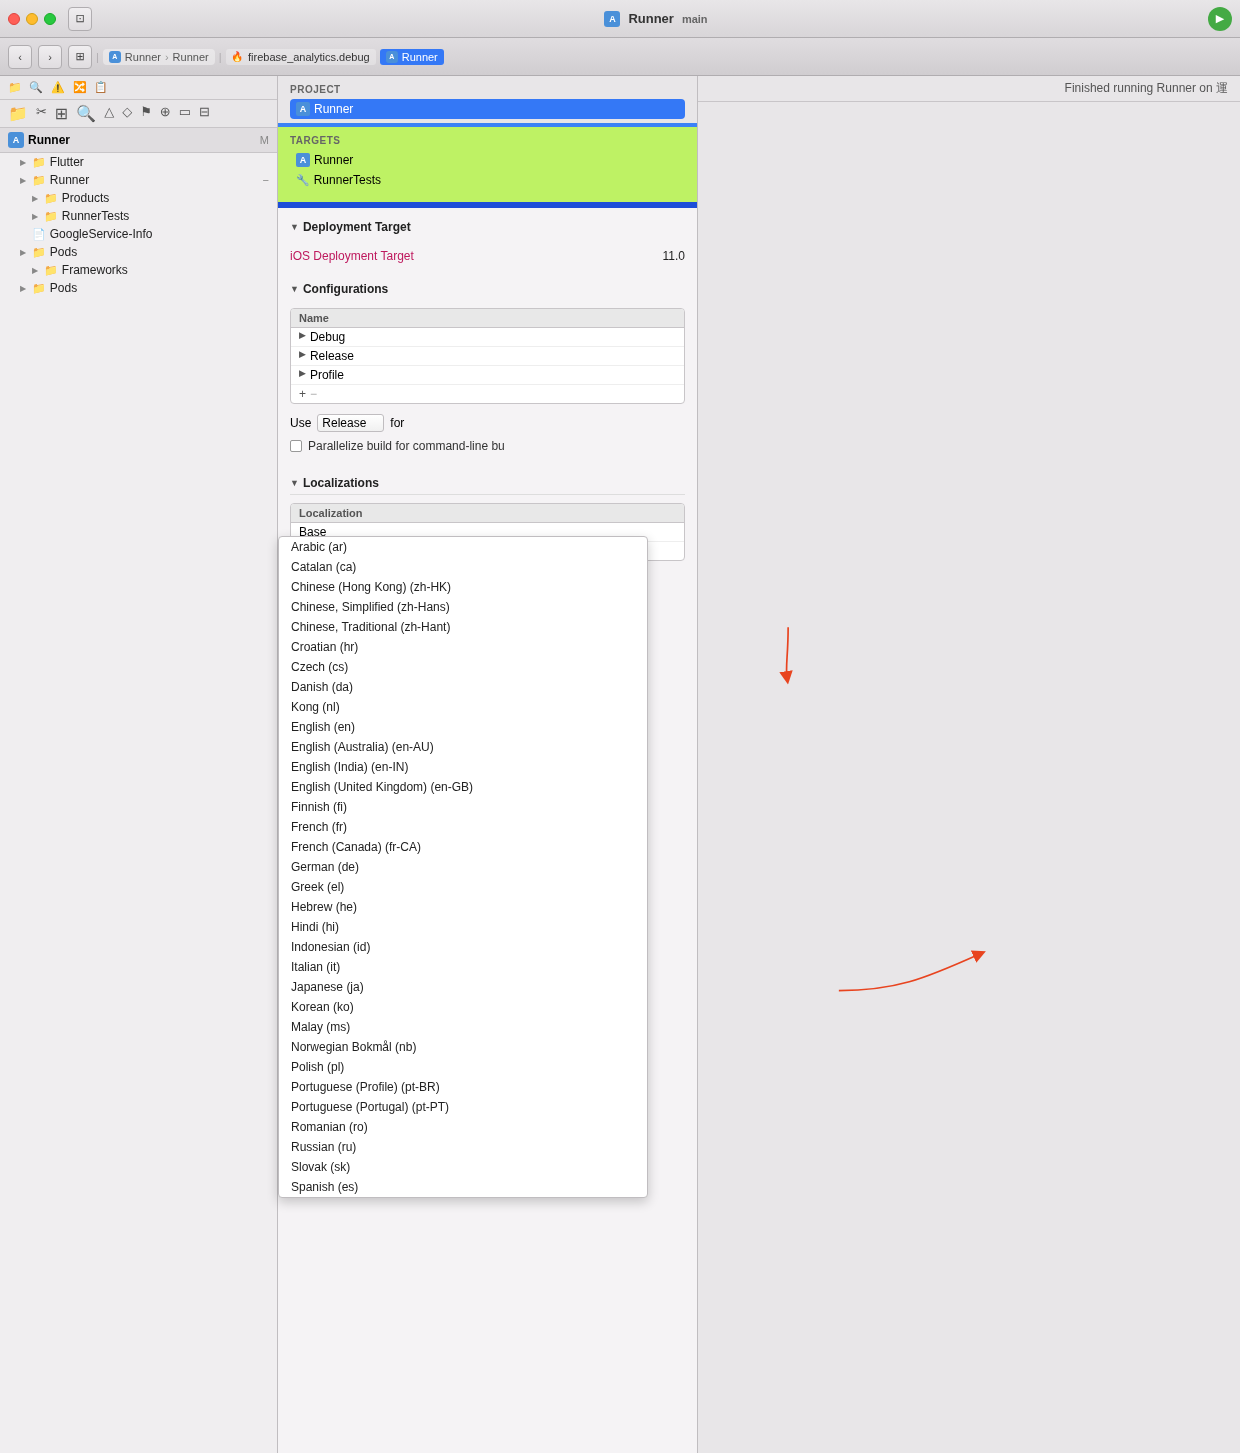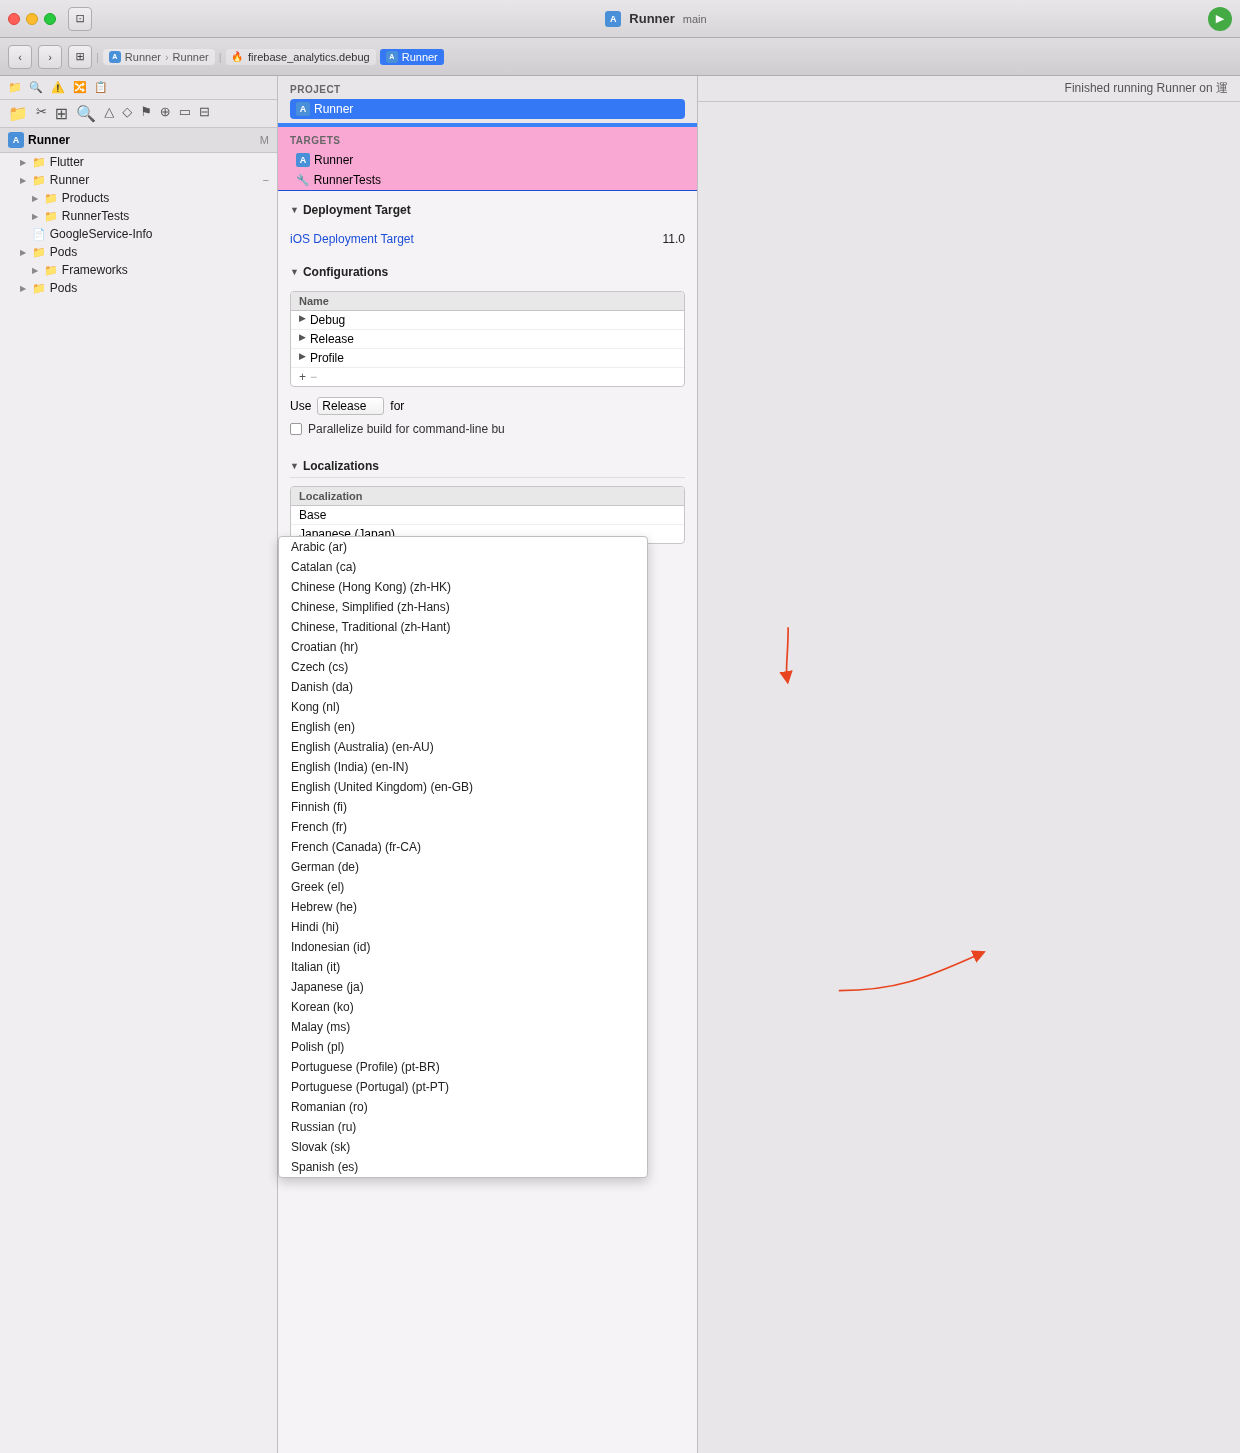--- a/index.html
+++ b/index.html
@@ -45,21 +45,21 @@
       justify-content: center;
     }
     .app-icon-small {
       width: 16px; height: 16px;
       background: #4a90d9;
       border-radius: 3px;
       display: flex; align-items: center; justify-content: center;
       font-size: 9px; color: white; font-weight: bold;
     }
     .title-text { font-size: 13px; font-weight: 600; color: #333; }
-    .title-sub { font-size: 11px; color: #666; }
+    .title-sub { font-size: 11px; color: #666; font-weight: bold; }
 
     .toolbar {
       height: 38px;
       background: linear-gradient(to bottom, #e0dde0, #d0cdd0);
       display: flex;
       align-items: center;
       padding: 0 8px;
       border-bottom: 1px solid #b0adb0;
       flex-shrink: 0;
       gap: 6px;
@@ -153,23 +153,23 @@
     }
     .project-icon {
       width: 14px; height: 14px;
       background: #4a90d9;
       border-radius: 2px;
       display: flex; align-items: center; justify-content: center;
       font-size: 9px; color: white; font-weight: bold;
     }
 
     .targets-section {
-      padding: 8px 12px 0;
-      background: #f9a8d4;
-      border-bottom: 1px solid #1d4ed8;
+      padding: 8px 12px 12px;
+      background: #bef264;
+      border-bottom: 6px solid #1d4ed8;
     }
 
     
     .config-content {
       flex: 1;
       overflow-y: auto;
       padding: 12px;
     }
     .config-section {
       margin-bottom: 16px;
@@ -186,21 +186,21 @@
     }
     .disclosure-triangle { font-size: 9px; color: #555; }
 
     .config-row {
       display: flex;
       align-items: center;
       justify-content: space-between;
       padding: 3px 0;
       font-size: 12px;
     }
-    .config-label { color: #1d4ed8; }
+    .config-label { color: #be185d; }
     .config-value {
       display: flex;
       align-items: center;
       gap: 4px;
       color: #222;
     }
 
     .use-row {
       display: flex;
       align-items: center;
@@ -664,20 +664,23 @@
         <div class="lang-item">
             <span>Japanese (ja)</span>
           </div>
         <div class="lang-item">
             <span>Korean (ko)</span>
           </div>
         <div class="lang-item">
             <span>Malay (ms)</span>
           </div>
         <div class="lang-item">
+            <span>Norwegian Bokmål (nb)</span>
+          </div>
+        <div class="lang-item">
             <span>Polish (pl)</span>
           </div>
         <div class="lang-item">
             <span>Portuguese (Profile) (pt-BR)</span>
           </div>
         <div class="lang-item">
             <span>Portuguese (Portugal) (pt-PT)</span>
           </div>
         <div class="lang-item">
             <span>Romanian (ro)</span>

